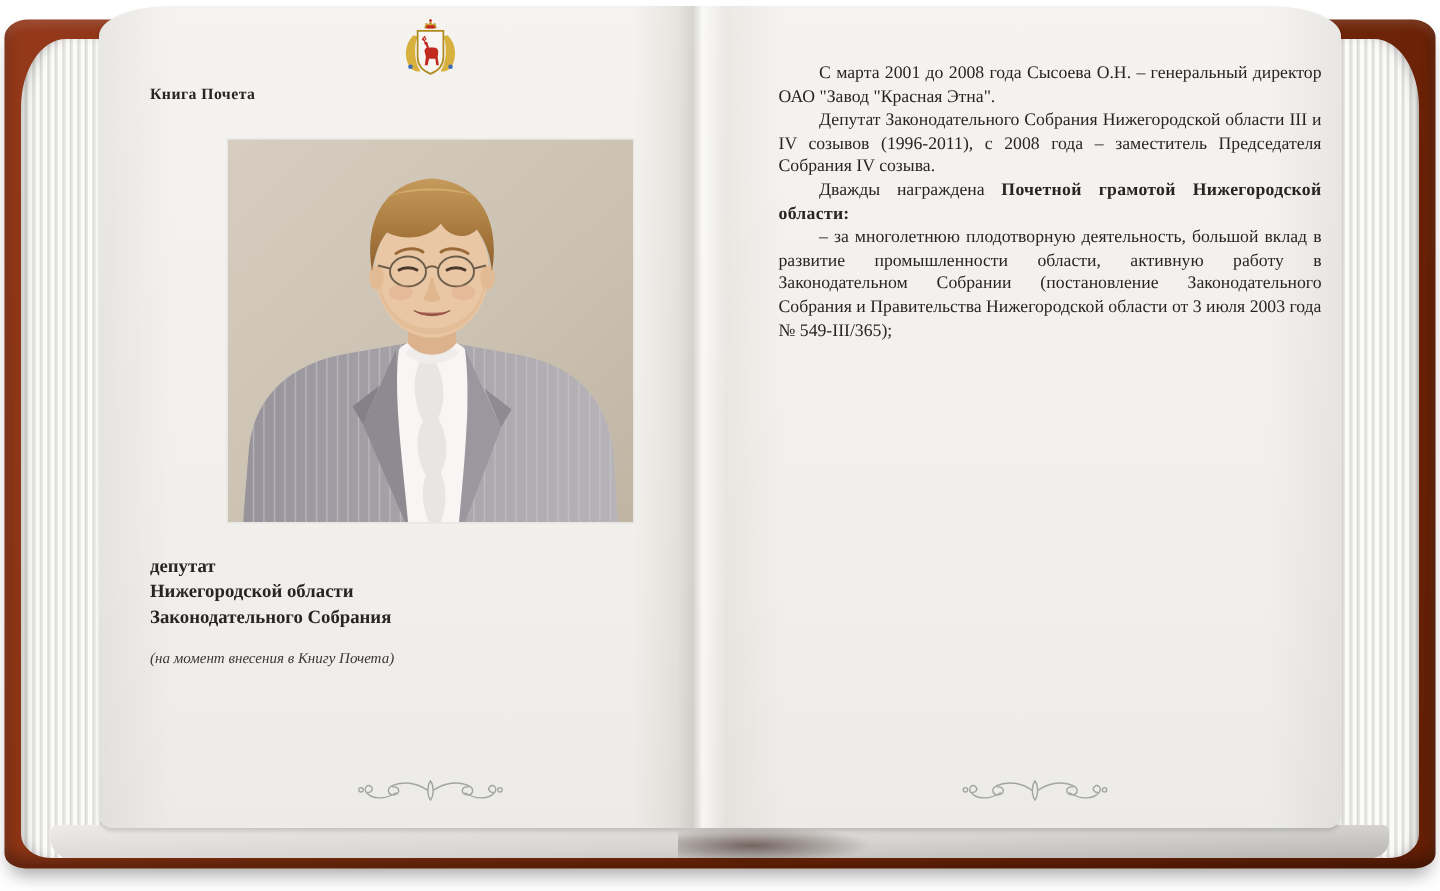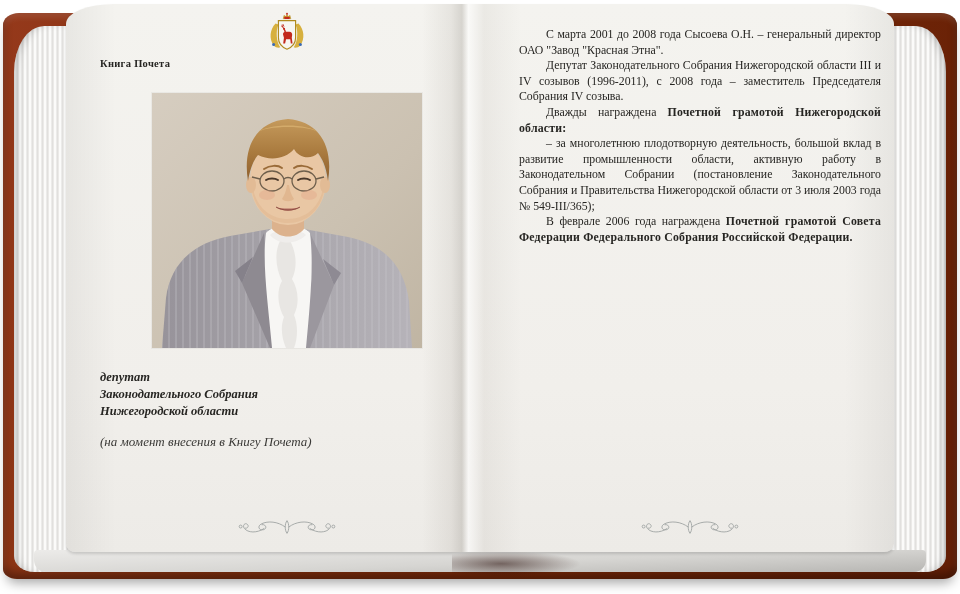--- a/index.html
+++ b/index.html
@@ -52,24 +52,24 @@
     content:"";position:absolute;inset:0;border-radius:inherit;
     background:linear-gradient(90deg,rgba(0,0,0,0.05),rgba(0,0,0,0) 6%,rgba(0,0,0,0) 94%,rgba(0,0,0,0.05));
   }
   
   .left-content{position:absolute;left:100px;top:10px;width:374px;z-index:3;}
   .emblem{display:block;margin:2px auto 0;}
   .hdr-title{margin-top:4px;font-size:10.5px;font-weight:bold;letter-spacing:0.3px;}
   .hdr-subtitle{margin-top:1px;font-size:10.5px;}
   .portrait{display:block;margin:24px auto 0;box-shadow:0 0 0 1px rgba(0,0,0,0.04);}
   .person-name{margin-top:27px;font-size:15.5px;font-weight:bold;letter-spacing:0.4px;}
-  .position{margin-top:21px;font-size:12.5px;font-weight:bold;line-height:17px;font-style:italic;}
-  .note{margin-top:14px;font-size:13px;font-style:italic;color:#3a3936;}
-  
-  .right-content{position:absolute;left:519px;top:27px;width:362px;z-index:3;}
+  .position{margin-top:21px;font-size:12.5px;font-weight:bold;line-height:17px;}
+  .note{margin-top:14px;font-size:10px;font-style:italic;color:#3a3936;}
+  
+  .right-content{position:absolute;left:519px;top:41px;width:362px;z-index:3;}
   .right-content p{
     margin:0;font-size:11.8px;line-height:15.6px;text-align:justify;text-indent:27px;
   }
   .right-content p b{letter-spacing:0.2px;}
   
   .flourish{position:absolute;top:516px;width:100px;height:22px;z-index:3;}
   .flourish.fl-left{left:237px;}
   .flourish.fl-right{left:640px;}
 </style>
 </head>
@@ -173,34 +173,33 @@
     <ellipse cx="115" cy="102" rx="8" ry="5" fill="#e2a184" opacity="0.35"></ellipse>
     <ellipse cx="157" cy="102" rx="8" ry="5" fill="#e2a184" opacity="0.35"></ellipse>
 
     <path d="M124,114 C130,119 142,119 148,114 C142,116 130,116 124,114 Z" fill="#b26a5e"></path>
     <path d="M124,114 C130,118 142,118 148,114" stroke="#8f4f44" stroke-width="1" fill="none"></path>
   </svg>
 
 
   <div class="position">
     <div>депутат</div>
+    <div>Нижегородской области</div>
     <div>Законодательного Собрания</div>
-    <div>Нижегородской области</div>
   </div>
 
   <div class="note">(на момент внесения в Книгу Почета)</div>
 </div>
 
 <div class="right-content">
   <div>
       <p><span>С марта 2001 до 2008 года Сысоева О.Н. – генеральный директор ОАО "Завод "Красная Этна".</span></p>
       <p><span>Депутат Законодательного Собрания Нижегородской области III и IV созывов (1996-2011), с 2008 года – заместитель Председателя Собрания IV созыва.</span></p>
       <p><span>Дважды награждена </span><b>Почетной грамотой Нижегородской области:</b></p>
       <p><span>– за многолетнюю плодотворную деятельность, большой вклад в развитие промышленности области, активную работу в Законодательном Собрании (постановление Законодательного Собрания и Правительства Нижегородской области от 3 июля 2003 года № 549-III/365);</span></p>
-      <p><span>В феврале 2006 года награждена </span><b>Почетной грамотой Совета Федерации Федерального Собрания Российской Федерации.</b></p>
     </div>
 </div>
 
 <svg class="flourish fl-left" viewBox="0 0 110 24">
   <g stroke="#a0a5a3" stroke-width="1" fill="none">
     <path d="M55,5 C52.4,8.5 52.4,15.5 55,19 C57.6,15.5 57.6,8.5 55,5 Z"></path>
     <g id="flhalf">
       <path d="M53,12 C45,6 34,5 27,8.5 C22,11 24,16 29,15 C33.6,14 32,8.5 27,9.5"></path>
       <path d="M30,13.5 C22,19 12,18.5 8,13.5 C5.6,10 9,6.8 11.5,9.2 C13.4,11 11.6,14 8.8,13.2"></path>
       <circle cx="4" cy="11.5" r="1.6"></circle>

